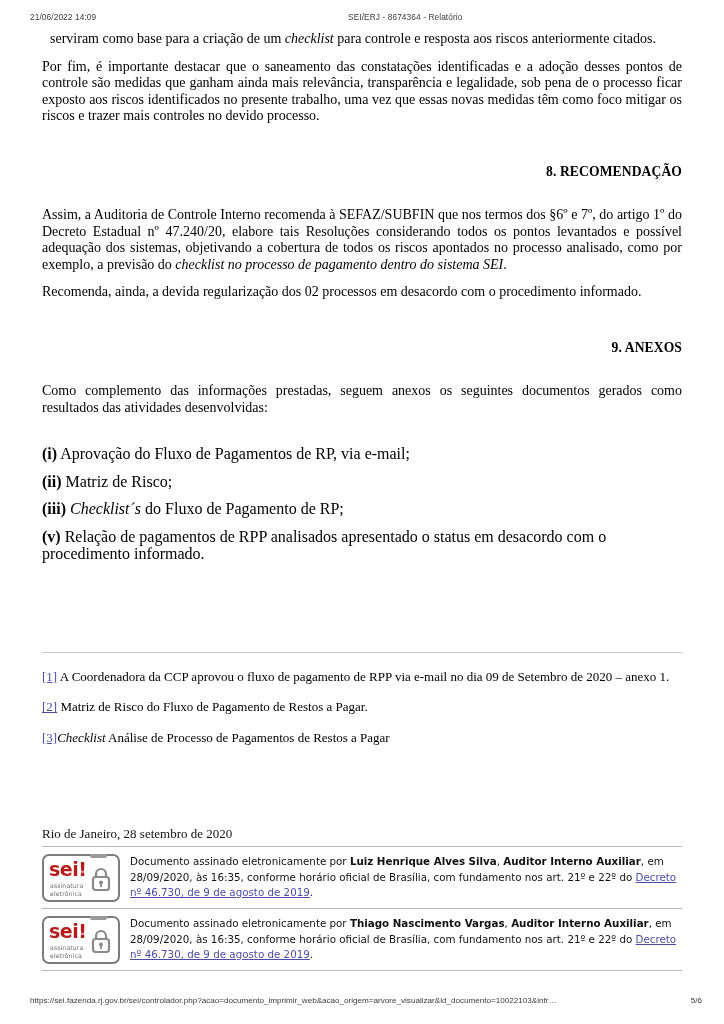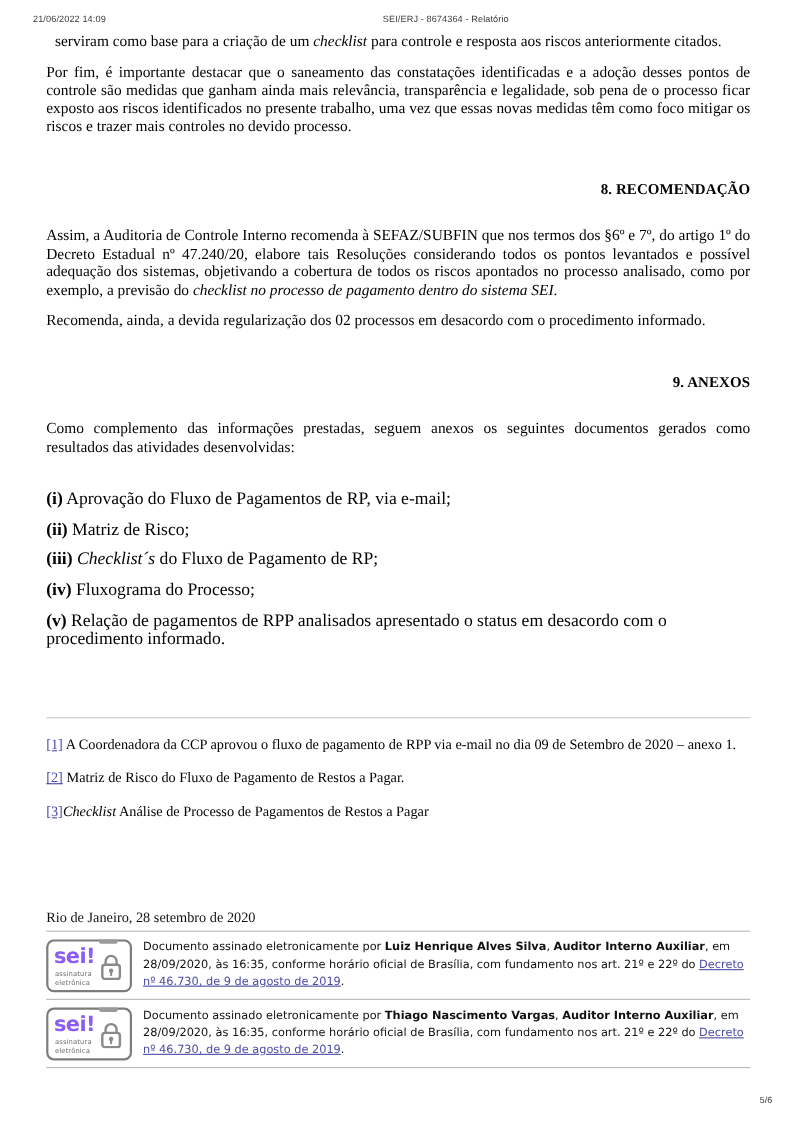--- a/index.html
+++ b/index.html
@@ -143,21 +143,21 @@
     background: #9a9a9a;
     border-radius: 0 0 2px 2px;
   }
   .sei-badge .sei-word {
     position: absolute;
     left: 5px;
     top: 3px;
     font-family: "DejaVu Sans", "Liberation Sans", sans-serif;
     font-size: 19px;
     font-weight: bold;
-    color: #8b5cf6;
+    color: #b91c1c;
     letter-spacing: -0.5px;
     line-height: 20px;
   }
   .sei-badge .sei-sub {
     position: absolute;
     left: 6px;
     top: 26px;
     font-family: "DejaVu Sans", "Liberation Sans", sans-serif;
     font-size: 6.2px;
     color: #6e6e6e;
@@ -238,21 +238,20 @@
     <p class="body-text">Como complemento das informações prestadas, seguem anexos os seguintes documentos gerados como resultados das atividades desenvolvidas:</p>
 
     <div class="spacer-md"></div>
 
     <p class="anexo-item"><b>(i)</b><span> Aprovação do Fluxo de Pagamentos de RP, via e-mail;</span></p>
 
     <p class="anexo-item"><b>(ii)</b><span> Matriz de Risco;</span></p>
 
     <p class="anexo-item"><b>(iii)</b><i> Checklist´s</i><span> do Fluxo de Pagamento de RP;</span></p>
 
-    <p class="anexo-item"><b>(iv)</b><span> Fluxograma do Processo;</span></p>
 
     <p class="anexo-item"><b>(v)</b><span> Relação de pagamentos de RPP analisados apresentado o status em desacordo com o procedimento informado.</span></p>
 
   </div>
 
   <div class="footnotes">
     <hr class="rule-top">
 
     <p class="footnote"><a class="fn-ref" href="#">[1]</a><span> A Coordenadora da CCP aprovou o fluxo de pagamento de RPP via e-mail no dia 09 de Setembro de 2020 – anexo 1.</span></p>
 
@@ -302,16 +301,17 @@
           <rect x="9.1" y="16" width="1.8" height="4.2" fill="#8a8a8a"></rect>
         </svg>
       </div>
       <div class="sig-text"><span>Documento assinado eletronicamente por </span><b>Thiago Nascimento Vargas</b><span>, </span><b>Auditor Interno Auxiliar</b><span>, em 28/09/2020, às 16:35, conforme horário oficial de Brasília, com fundamento nos art. 21º e 22º do </span><a class="doc-link" href="#">Decreto nº 46.730, de 9 de agosto de 2019</a><span>.</span></div>
     </div>
 
     <hr class="sig-sep">
   </div>
 
   <div class="print-footer">
+    <span class="url">https://sei.fazenda.rj.gov.br/sei/controlador.php?acao=documento_imprimir_web&amp;acao_origem=arvore_visualizar&amp;id_documento=10022103&amp;infr…</span>
     <span class="pageno">5/6</span>
   </div>
 
 </div>
 
 </body></html>

